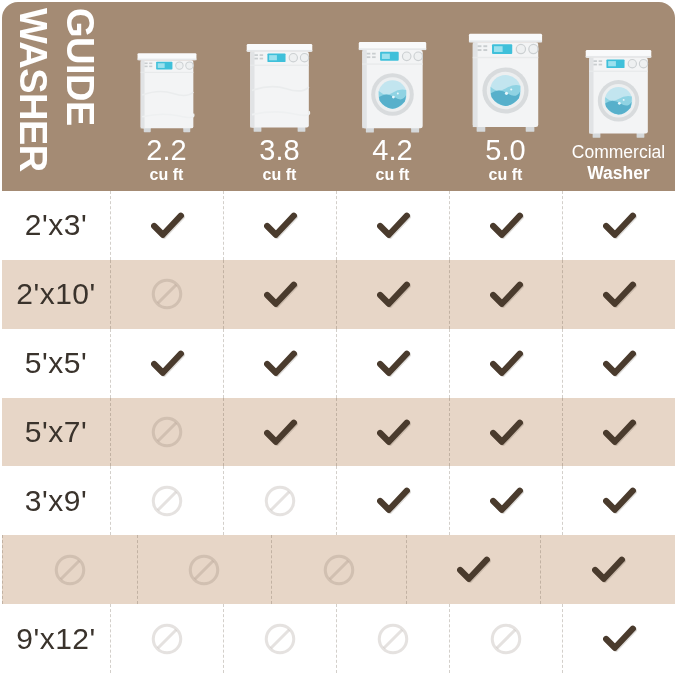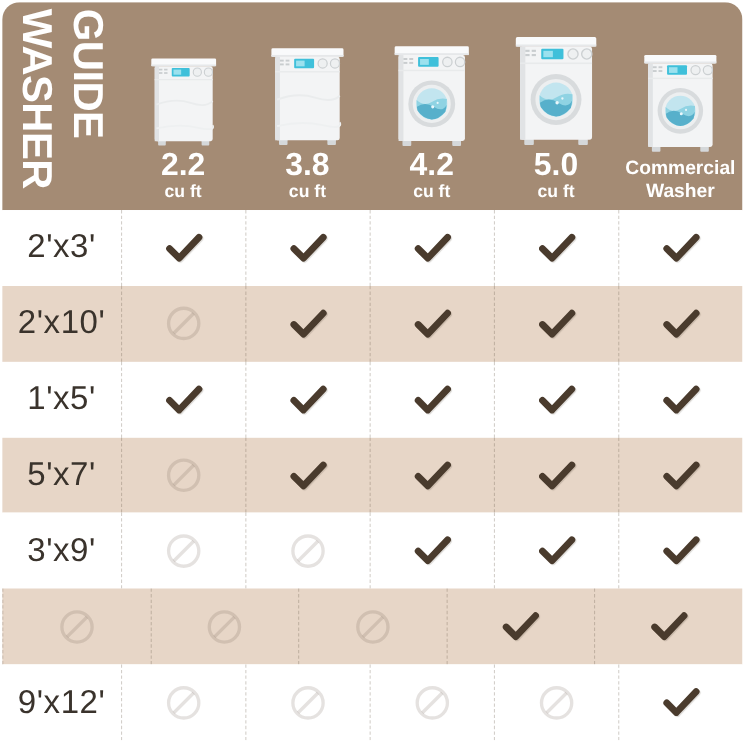--- a/index.html
+++ b/index.html
@@ -14,21 +14,21 @@
     white-space:nowrap;}
   .col-heads{flex:1;display:flex;}
   .col-head{flex:1;display:flex;flex-direction:column;align-items:center;justify-content:flex-end;
     padding-bottom:7px;}
   .washer-slot{height:112px;display:flex;align-items:flex-end;justify-content:center;margin-bottom:2px;}
   .col-head:nth-child(1) .washer-slot svg{width:62px;}
   .col-head:nth-child(2) .washer-slot svg{width:69px;}
   .col-head:nth-child(3) .washer-slot svg{width:71px;}
   .col-head:nth-child(4) .washer-slot svg{width:77px;}
   .col-head:nth-child(5) .washer-slot svg{width:69px;}
-  .col-top{color:#ffffff;font-weight:bold;font-size:29px;line-height:1.02;}
+  .col-top{color:#ffffff;font-weight:normal;font-size:29px;line-height:1.02;}
   .col-bottom{color:#ffffff;font-weight:bold;font-size:16px;line-height:1.15;}
   .col-head.commercial .col-top,.col-head.commercial .col-bottom{font-size:17.5px;line-height:1.2;}
   
   .tbody{height:482px;display:flex;flex-direction:column;}
   .row{flex:1;display:flex;background:#ffffff;}
   .row:nth-child(even){background:#e7d6c7;}
   .row-label-cell{flex:0 0 108px;display:flex;align-items:center;justify-content:center;}
   .row-label{font-size:30px;color:#3a332c;letter-spacing:0.5px;}
   .cell{flex:1;display:flex;align-items:center;justify-content:center;
     border-left:1px dashed rgba(110,95,80,0.30);}
@@ -264,21 +264,21 @@
 
   <div class="cell">
   <svg class="check-svg" viewBox="0 0 36 30" width="37" height="31">
     <path d="M5 15.5 L13.5 24 L31 5.5" fill="none" stroke="#4a3b2d" stroke-width="6" stroke-linecap="round" stroke-linejoin="round"></path>
   </svg>
 </div>
 </div>
 
   <div class="row">
     <div class="row-label-cell">
-      <span class="row-label">1'x5'</span>
+      <span class="row-label">5'x5'</span>
     </div>
 
   <div class="cell">
   <svg class="check-svg" viewBox="0 0 36 30" width="37" height="31">
     <path d="M5 15.5 L13.5 24 L31 5.5" fill="none" stroke="#4a3b2d" stroke-width="6" stroke-linecap="round" stroke-linejoin="round"></path>
   </svg>
 </div>
 
   <div class="cell">
   <svg class="check-svg" viewBox="0 0 36 30" width="37" height="31">

